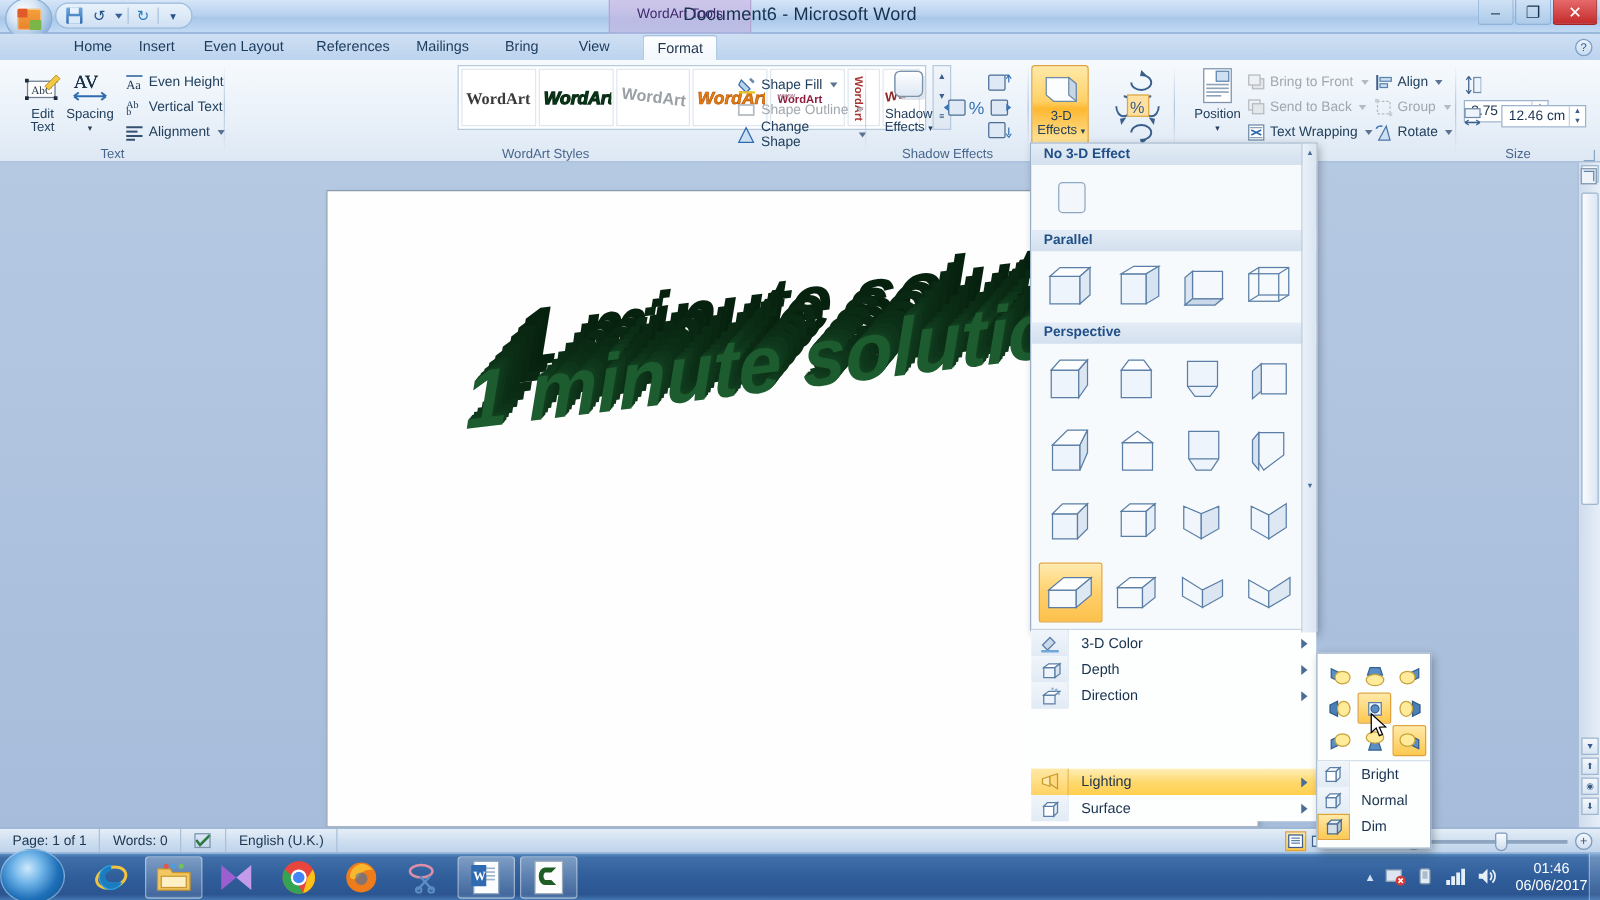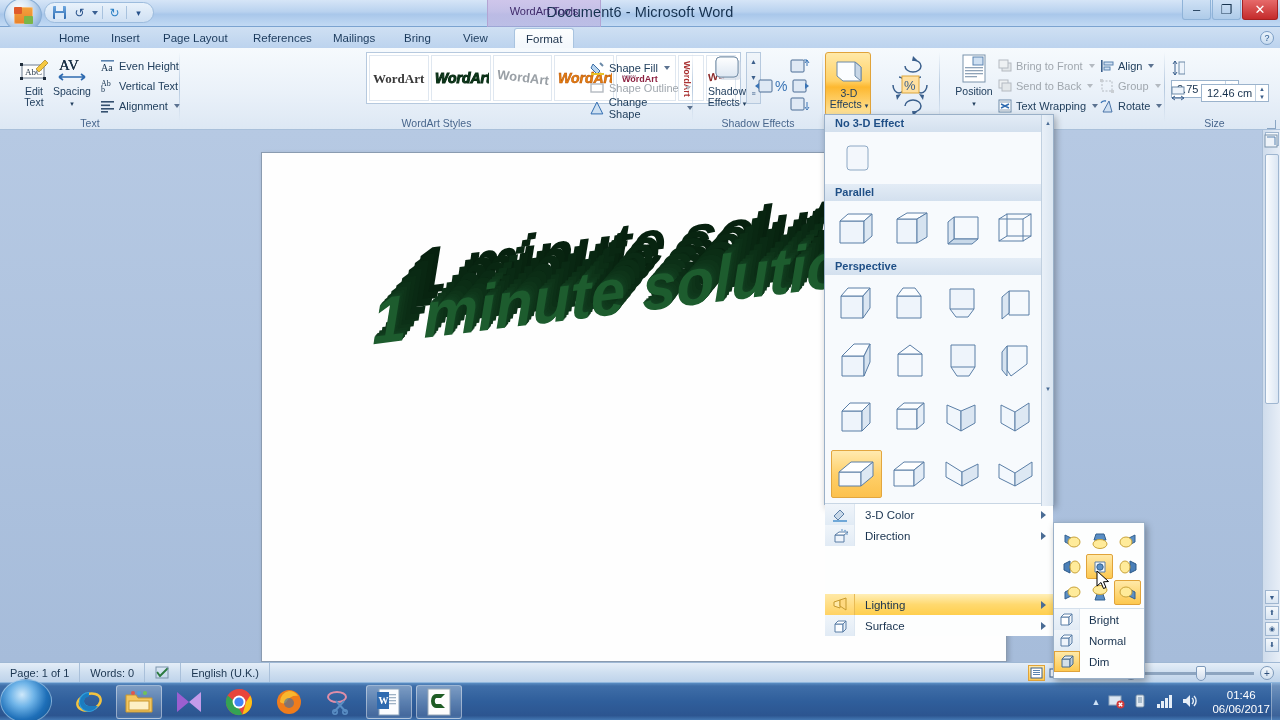--- a/index.html
+++ b/index.html
@@ -281,21 +281,21 @@
     <div class="wincontrols">
       <div>–</div>
       <div>❐</div>
       <div class="close">✕</div>
     </div>
   </div>
 
   <div class="tabstrip">
     <div class="tab" style="left:48px">Home</div>
     <div class="tab" style="left:100px">Insert</div>
-    <div class="tab" style="left:152px">Page Layout</div>
+    <div class="tab" style="left:152px">Even Layout</div>
     <div class="tab" style="left:242px">References</div>
     <div class="tab" style="left:322px">Mailings</div>
     <div class="tab" style="left:393px">Bring</div>
     <div class="tab" style="left:452px">View</div>
     <div class="tab active" style="left:514px">Format</div>
     <div style="position:absolute;right:6px;top:4px;width:14px;height:14px;border-radius:50%;border:1px solid #7d9fc6;background:linear-gradient(180deg,#eaf3fb,#c9dcf0);display:flex;align-items:center;justify-content:center;font-size:9px;color:#2b5a90">?</div>
   </div>
 
   <div class="ribbon">
 
@@ -796,20 +796,31 @@
               <path d="M3 9 l6 -6 l4 4 l-6 6 z" fill="#c9d9e9" stroke="#5a7ea6"></path>
               <rect x="2" y="13" width="14" height="2" fill="#6fa8d8"></rect>
             </svg>
         </span>
         <span class="mlbl">3-D Color</span>
         <span class="marrow"></span>
       </div>
       <div class="mi">
         <span class="mico">
           <svg width="18" height="16" viewBox="0 0 18 16">
+              <path d="M4 6 h9 v8 h-9 z" fill="#eef4fb" stroke="#5a7ea6"></path>
+              <path d="M4 6 l4 -3 h9 l-4 3 z" fill="#fff" stroke="#5a7ea6"></path>
+              <path d="M13 6 l4 -3 v8 l-4 3 z" fill="#d9e5f1" stroke="#5a7ea6"></path>
+            </svg>
+        </span>
+        <span class="mlbl">Depth</span>
+        <span class="marrow"></span>
+      </div>
+      <div class="mi">
+        <span class="mico">
+          <svg width="18" height="16" viewBox="0 0 18 16">
               <path d="M4 7 h9 v7 h-9 z" fill="#eef4fb" stroke="#5a7ea6"></path>
               <path d="M4 7 l4 -3 h9 l-4 3 z" fill="#fff" stroke="#5a7ea6"></path>
               <g fill="#8fb4d8">
                 <circle cx="14" cy="3" r="1.2"></circle>
                 <circle cx="11" cy="2" r="1"></circle>
                 <circle cx="16" cy="6" r="1"></circle>
               </g>
             </svg>
         </span>
         <span class="mlbl">Direction</span>

